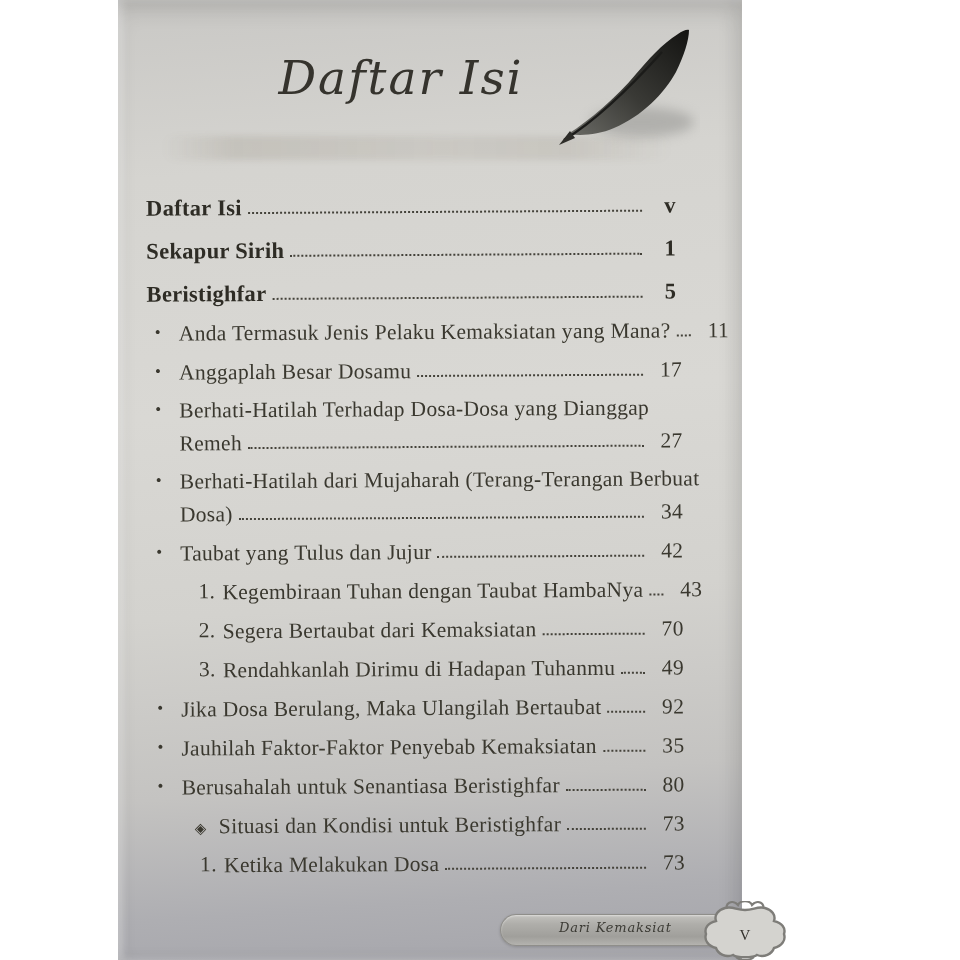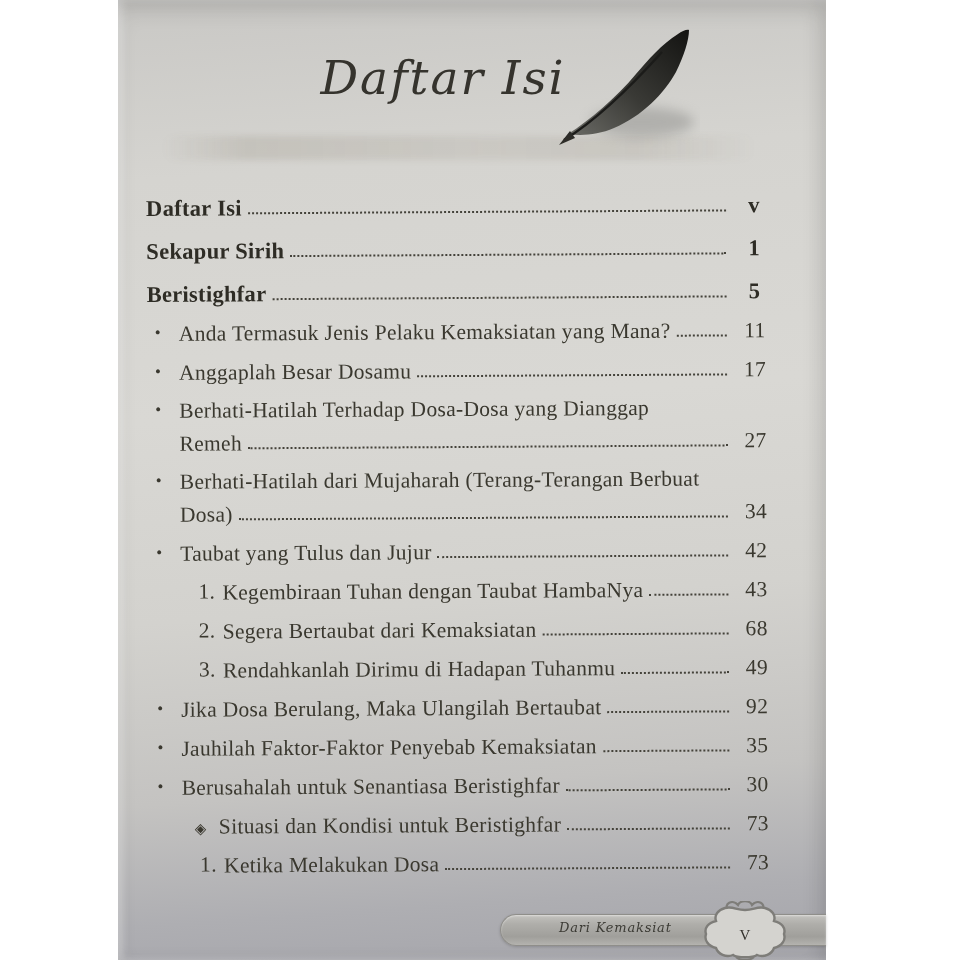--- a/index.html
+++ b/index.html
@@ -2,21 +2,21 @@
 <html><head>
 <meta charset="utf-8">
 <style>
   html,body{margin:0;padding:0;}
   body{
     width:960px;height:960px;background:#ffffff;position:relative;overflow:hidden;
     font-family:"Liberation Serif", serif;
   }
   
   .paper{
-    position:absolute;left:118px;top:0;width:708px;height:960px;
+    position:absolute;left:118px;top:0;width:624px;height:960px;
     background:linear-gradient(176deg,
       #c9c8c5 0%, #d5d4d0 18%, #d9d8d4 42%, #d3d2ce 62%,
       #c4c3c1 80%, #aeaeb2 92%, #a5a5ab 100%);
     box-shadow:
       inset 0 12px 20px rgba(0,0,0,.10),
       inset -10px 0 18px rgba(0,0,0,.06),
       inset 5px 0 7px rgba(255,255,255,.38);
   }
   
   .title-wrap{position:absolute;top:50px;left:0;width:100%;}
@@ -168,21 +168,21 @@
       <span class="marker">1.</span>
       <span class="label">Kegembiraan Tuhan dengan Taubat HambaNya</span>
       <span class="leader"></span>
       <span class="pagenum">43</span>
     </div>
 
     <div class="row num-indent">
       <span class="marker">2.</span>
       <span class="label">Segera Bertaubat dari Kemaksiatan</span>
       <span class="leader"></span>
-      <span class="pagenum">68</span>
+      <span class="pagenum">70</span>
     </div>
 
     <div class="row num-indent">
       <span class="marker">3.</span>
       <span class="label">Rendahkanlah Dirimu di Hadapan Tuhanmu</span>
       <span class="leader"></span>
       <span class="pagenum">49</span>
     </div>
 
     <div class="row">
@@ -196,21 +196,21 @@
       <span class="marker bullet">•</span>
       <span class="label">Jauhilah Faktor-Faktor Penyebab Kemaksiatan</span>
       <span class="leader"></span>
       <span class="pagenum">35</span>
     </div>
 
     <div class="row">
       <span class="marker bullet">•</span>
       <span class="label">Berusahalah untuk Senantiasa Beristighfar</span>
       <span class="leader"></span>
-      <span class="pagenum">30</span>
+      <span class="pagenum">80</span>
     </div>
 
     <div class="row dia-indent">
       <span class="marker diamond">◈</span>
       <span class="label">Situasi dan Kondisi untuk Beristighfar</span>
       <span class="leader"></span>
       <span class="pagenum">73</span>
     </div>
 
     <div class="row num-indent">

